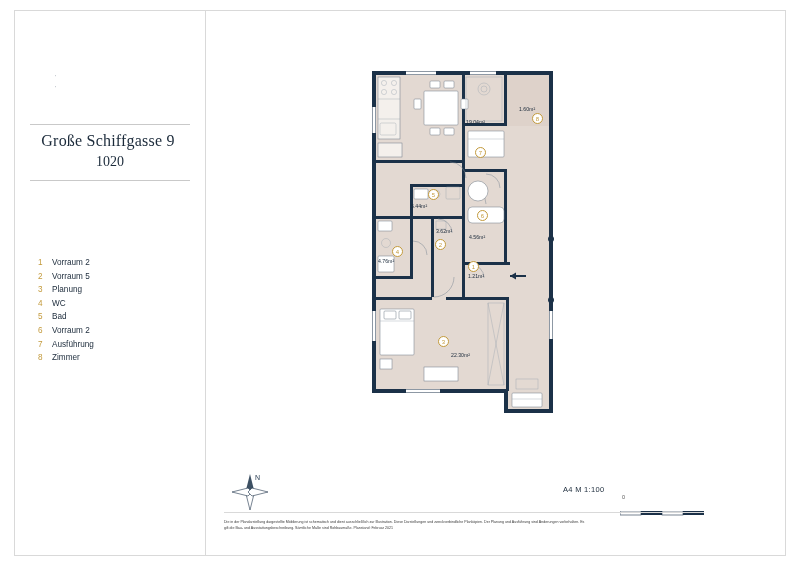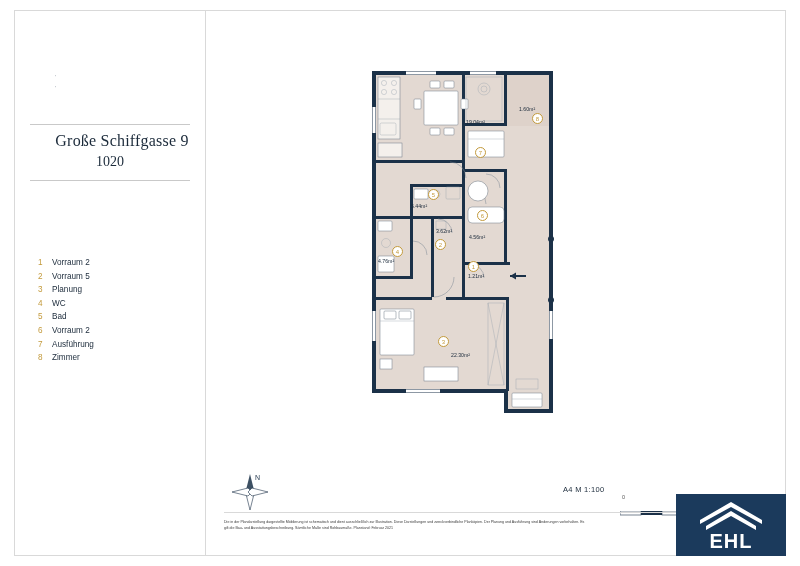--- a/index.html
+++ b/index.html
@@ -39,21 +39,21 @@
   #rule-bot  { top: 180px; }
 
   .tiny-marks {
     position: absolute;
     left: 55px; top: 72px;
     font-size: 6px; color: #9aa3ad; line-height: 11px;
   }
 
   .project-title {
     position: absolute;
-    left: 30px; top: 132px;
+    left: 16px; top: 132px;
     width: 184px;
     text-align: center;
     font-family: "Liberation Serif", serif;
     font-size: 16px;
     color: #1b2a3a;
     letter-spacing: .2px;
   }
   .project-sub {
     position: absolute;
     left: 18px; top: 154px;
@@ -399,22 +399,14 @@
       <rect x="63" y="0" width="21" height="4" fill="#1b3148"></rect>
     </svg>
   </div>
 
   <div class="bottom-rule"></div>
   <div class="disclaimer">
     <div>Die in der Plandarstellung dargestellte Möblierung ist schematisch und dient ausschließlich zur Illustration. Diese Darstellungen und zweckverbindliche Planköpien. Der Planung und Ausführung sind Änderungen vorbehalten. Es</div>
     <div>gilt die Bau- und Ausstattungsbeschreibung. Sämtliche Maße sind Rohbaumaße. Planstand: Februar 2021</div>
   </div>
 
-  <div class="logo">
-    <svg width="110" height="62" viewBox="0 0 110 62">
-      <rect width="110" height="62" fill="#1b3a5c"></rect>
-      <path d="M55,8 L86,26 L86,30 L55,13 L24,30 L24,26 Z" fill="#ffffff"></path>
-      <path d="M55,17 L80,32 L80,36 L55,22 L30,36 L30,32 Z" fill="#ffffff"></path>
-      <text x="55" y="54" text-anchor="middle" font-family="Liberation Sans, sans-serif" font-size="20" font-weight="bold" fill="#ffffff" letter-spacing="1">EHL</text>
-    </svg>
-  </div>
 
 </div>
 
 </body></html>

